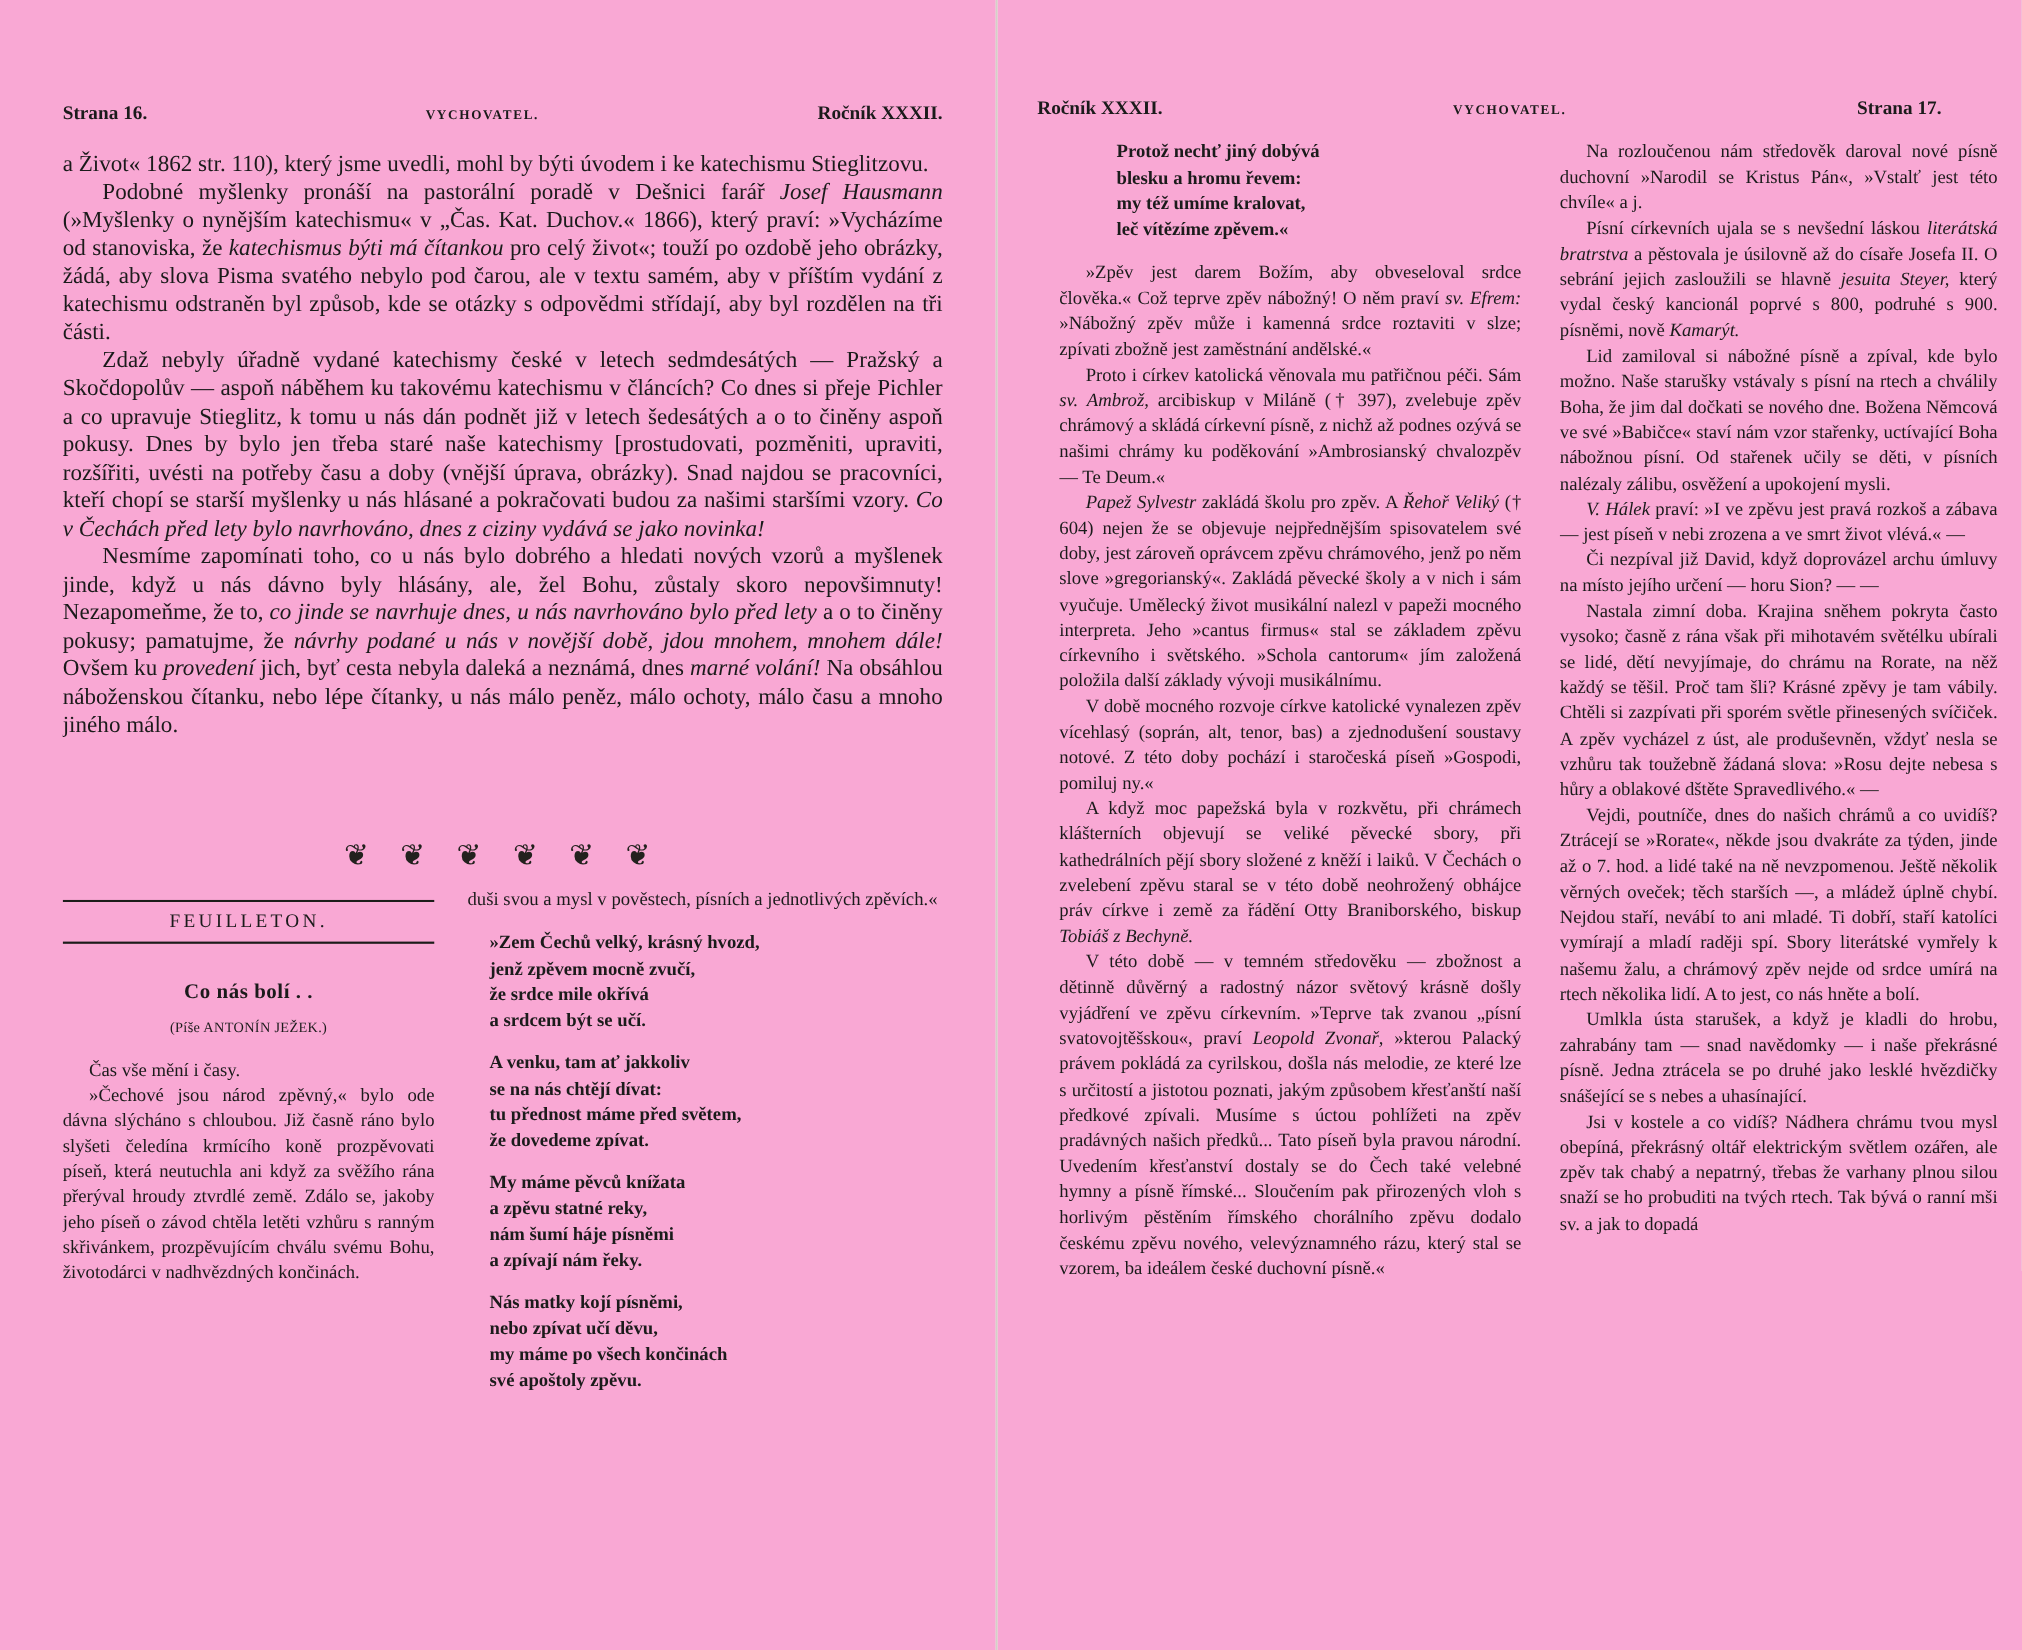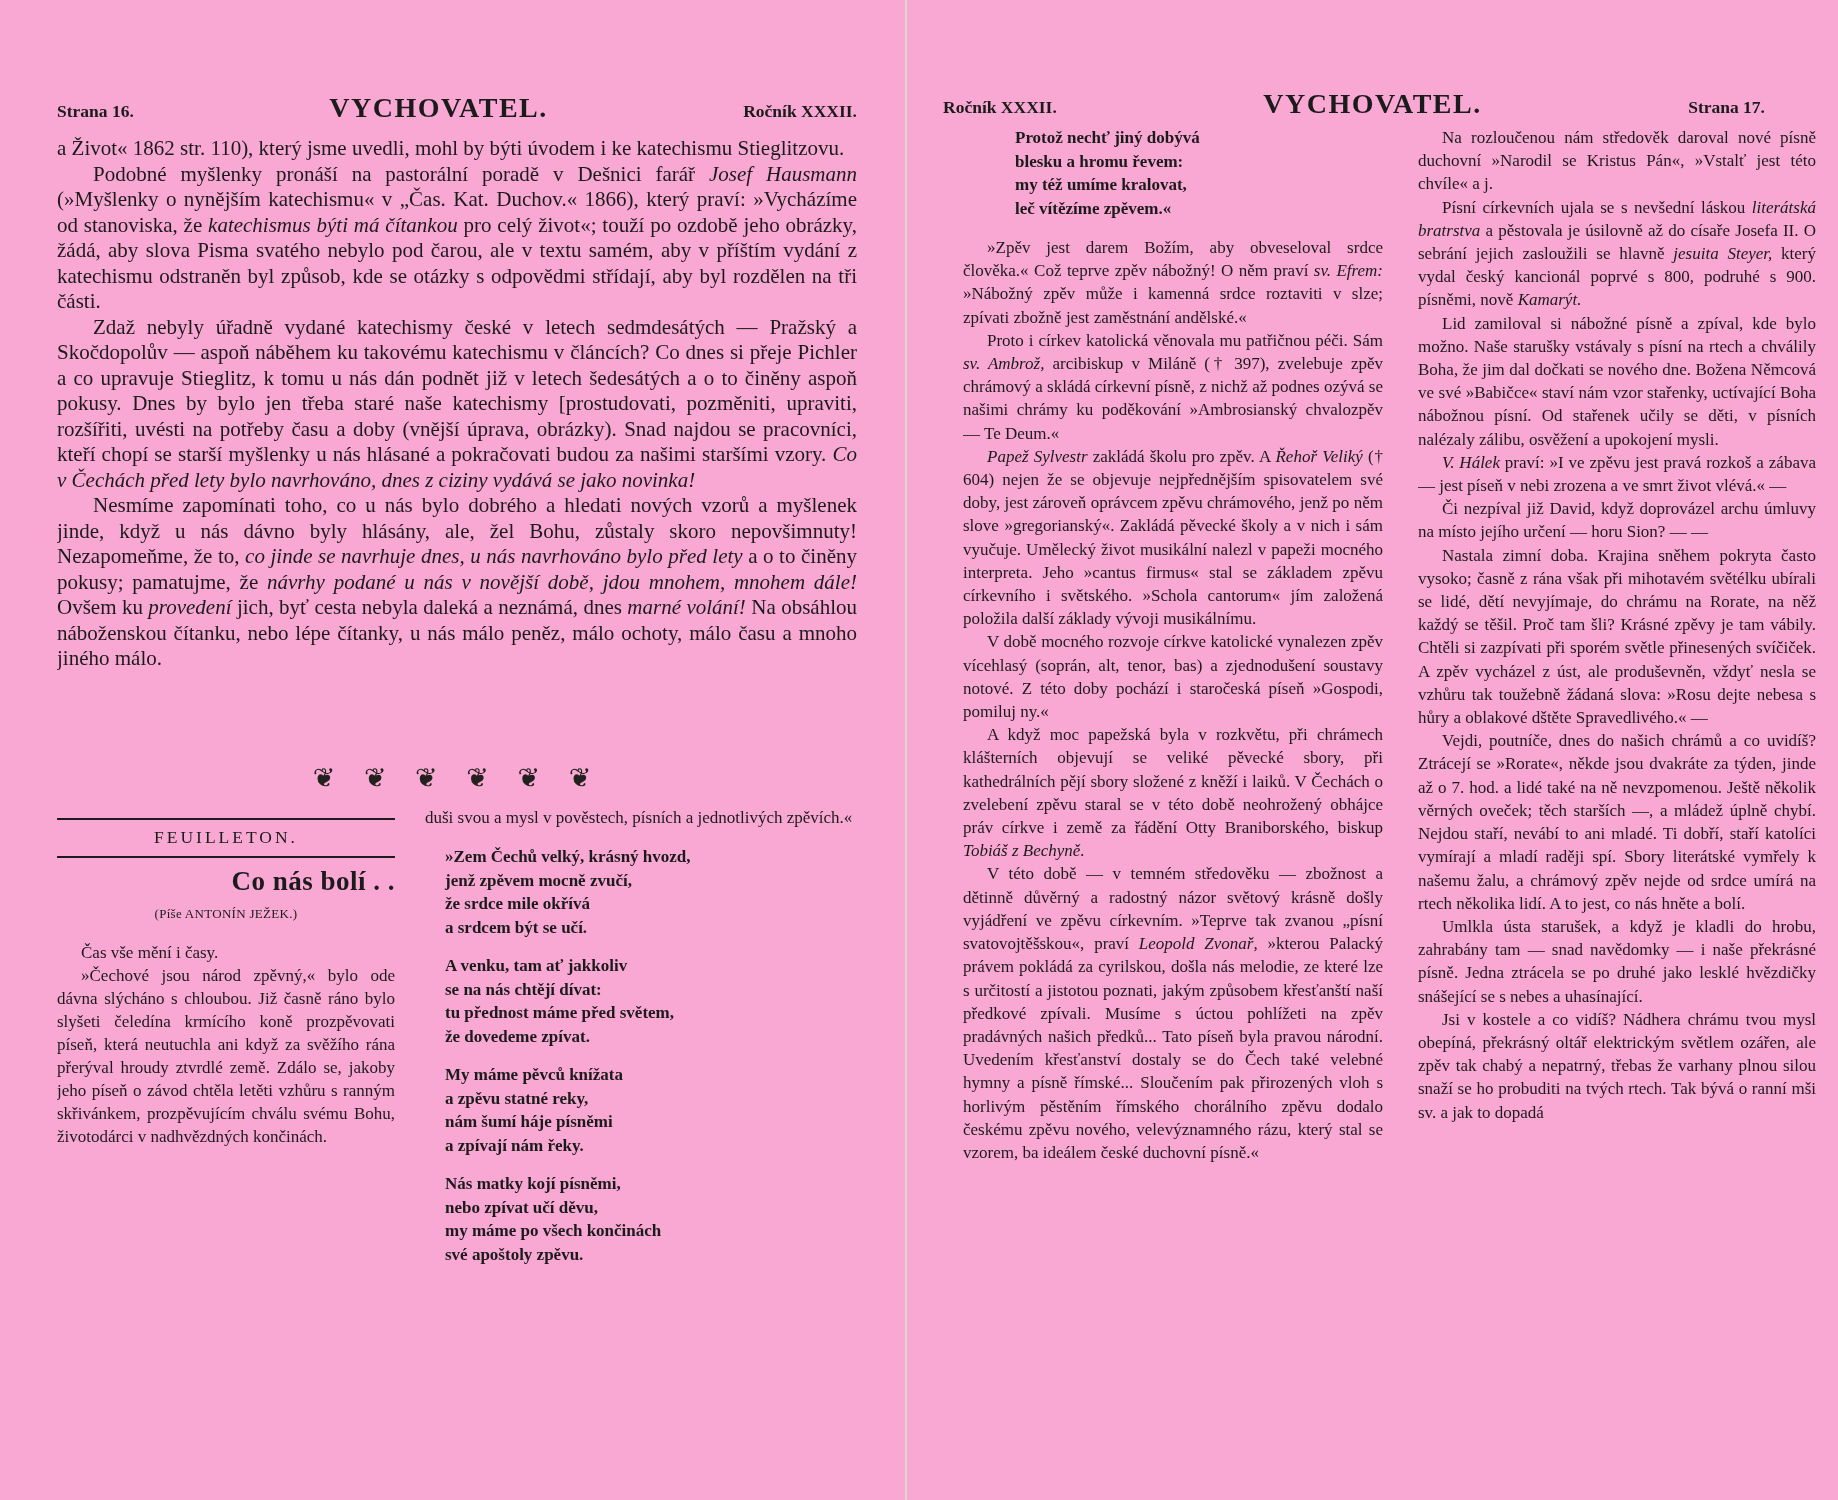--- a/index.html
+++ b/index.html
@@ -12,21 +12,21 @@
   }
   .gutter {
     position:absolute; left:905px; top:0; width:2px; height:100%;
     background:linear-gradient(to right,#e2dfd7,#d2cfc6,#e2dfd7);
   }
   .hdr {
     position:absolute; display:flex; justify-content:space-between;
     align-items:baseline; font-weight:bold;
   }
   .hdr span { font-size:17.5px; }
-  .hdr .jt { font-size:28px; letter-spacing:1.5px; }
+  .hdr .jt { font-size:12px; letter-spacing:1.5px; }
   .hdr-left  { left:57px;  top:92px; width:800px; }
   .hdr-right { left:943px; top:88px; width:822px; }
 
   .main-block {
     position:absolute; left:57px; top:136px; width:800px;
     font-size:21px; line-height:25.5px; text-align:justify;
     max-height:628px; overflow:hidden;
   }
   .para { text-indent:36px; margin:0; }
   .para.flush { text-indent:0; }
@@ -42,21 +42,21 @@
     position:absolute; left:57px; top:818px; width:338px;
     height:674px; overflow:hidden;
     font-size:17px; line-height:23px; text-align:justify;
   }
   .sec-head {
     border-top:2.5px solid #1d1c1a; border-bottom:2.5px solid #1d1c1a;
     text-align:center; font-size:17.5px; letter-spacing:3px;
     padding:6px 0 7px 0;
   }
   .f-title {
-    margin-top:12px; text-align:right; font-size:27px; font-weight:bold;
+    margin-top:32px; text-align:center; font-size:19px; font-weight:bold;
     letter-spacing:0.5px;
   }
   .f-byline {
     text-align:center; font-size:13px; margin-top:9px; margin-bottom:16px;
     letter-spacing:0.3px;
   }
   .f-col1 .para, .r-col .para { text-indent:24px; }
 
   .f-col2 {
     position:absolute; left:425px; top:806px; width:433px;

